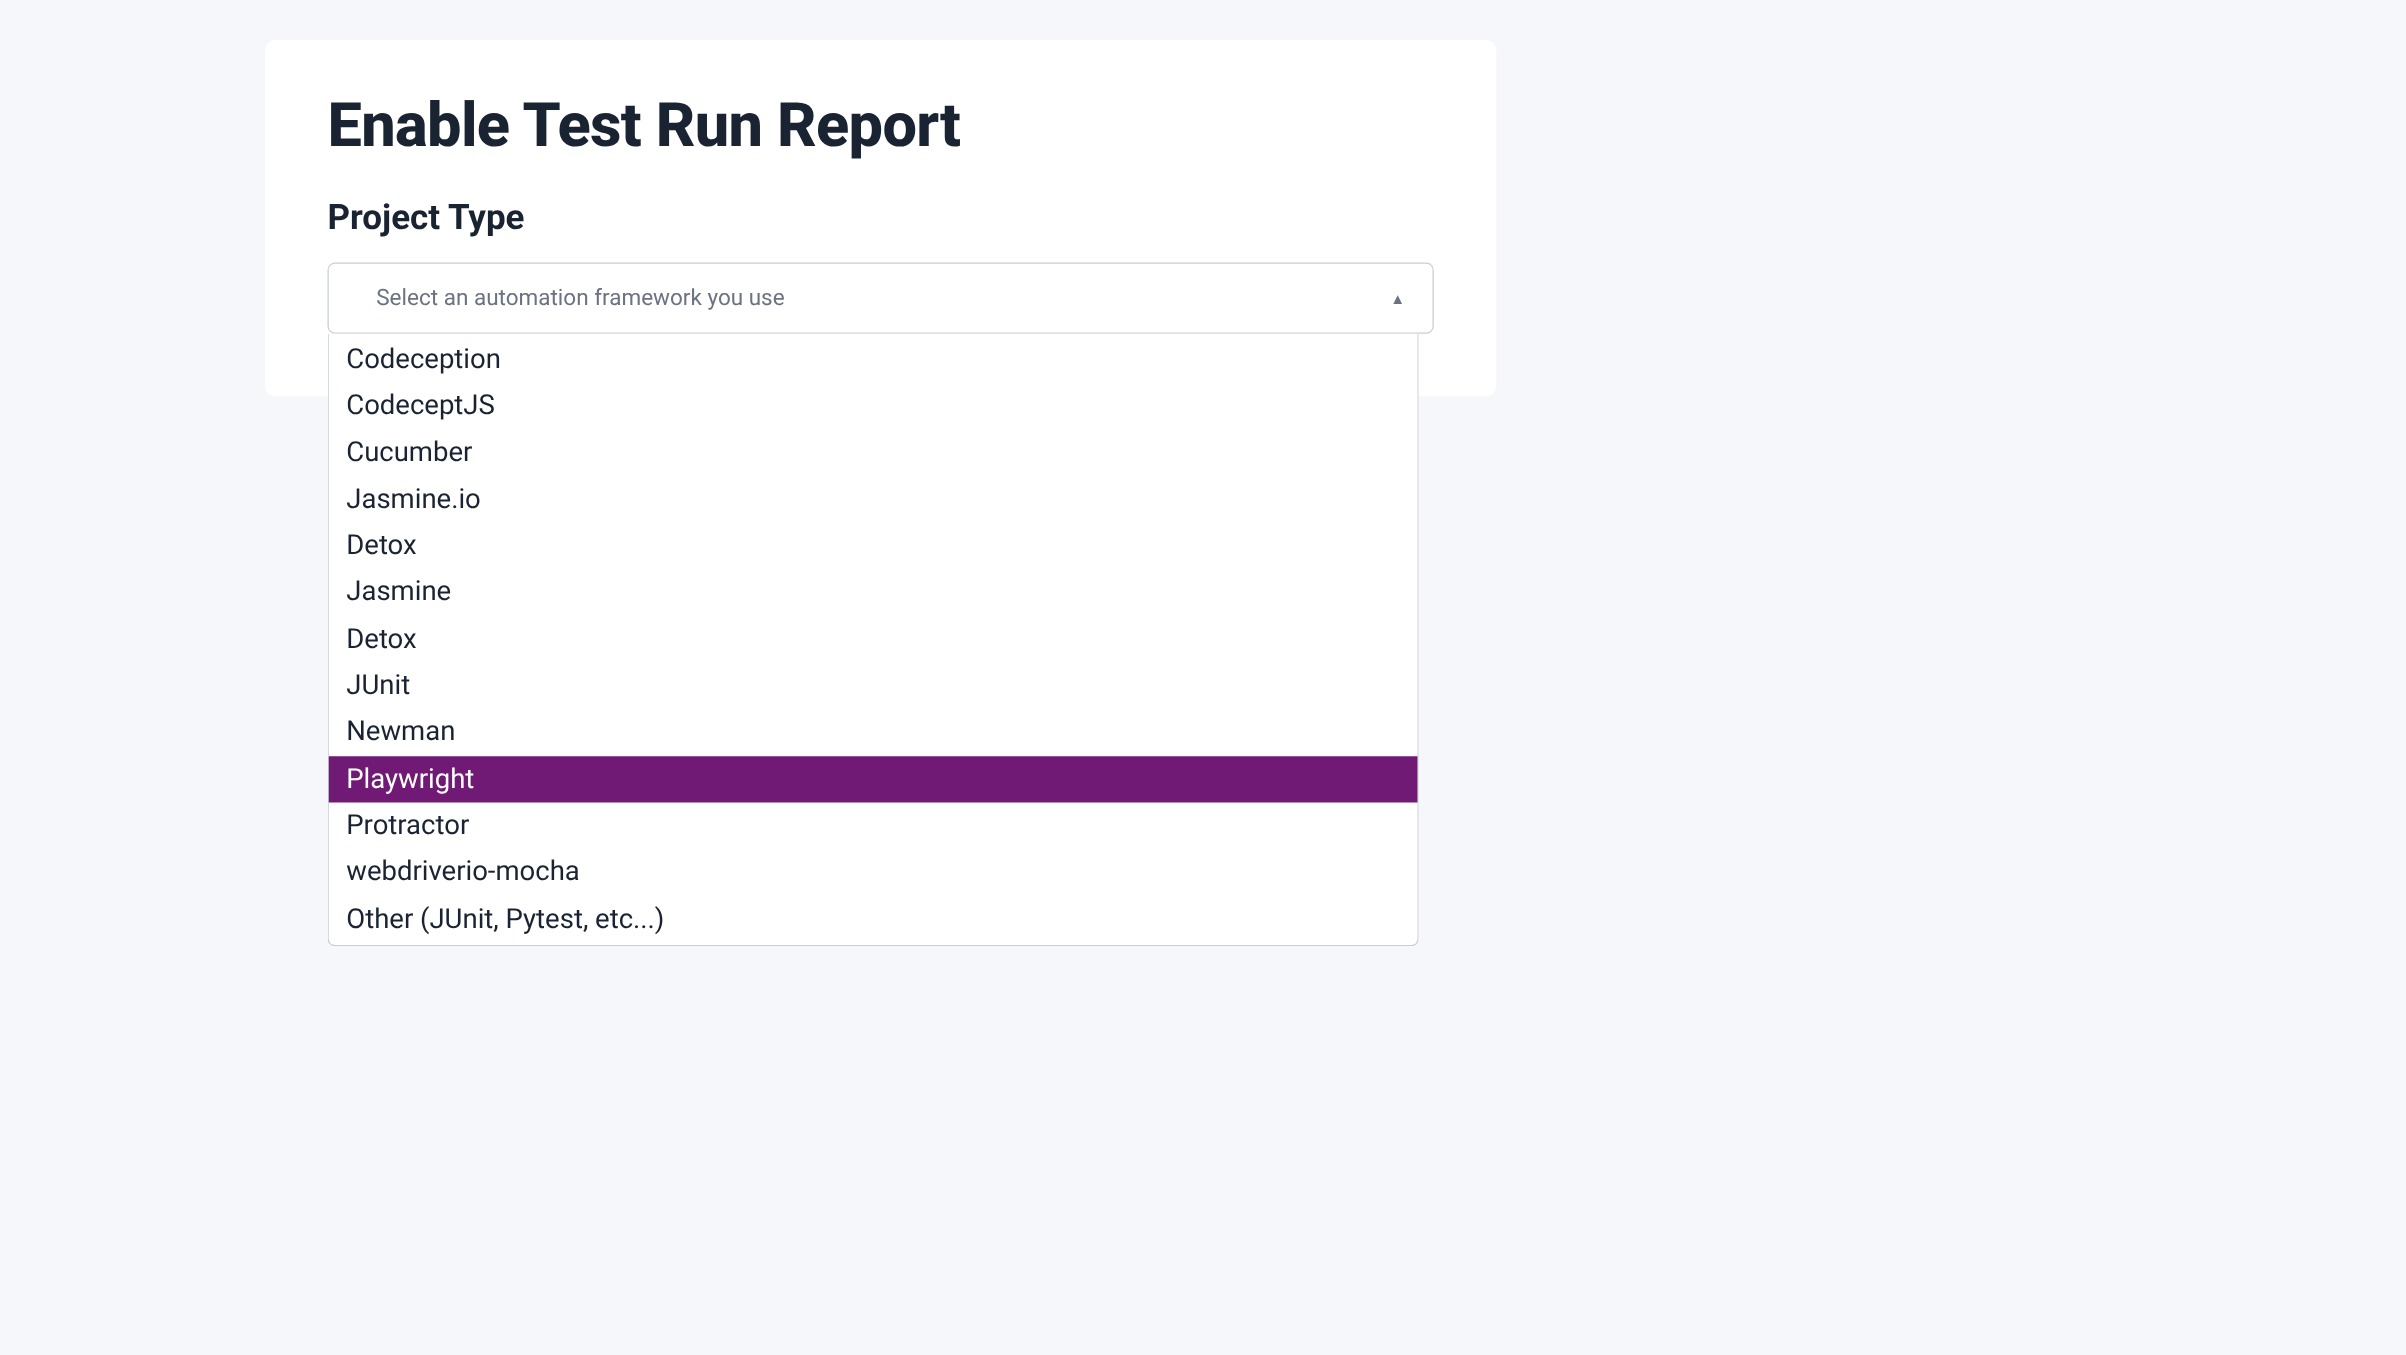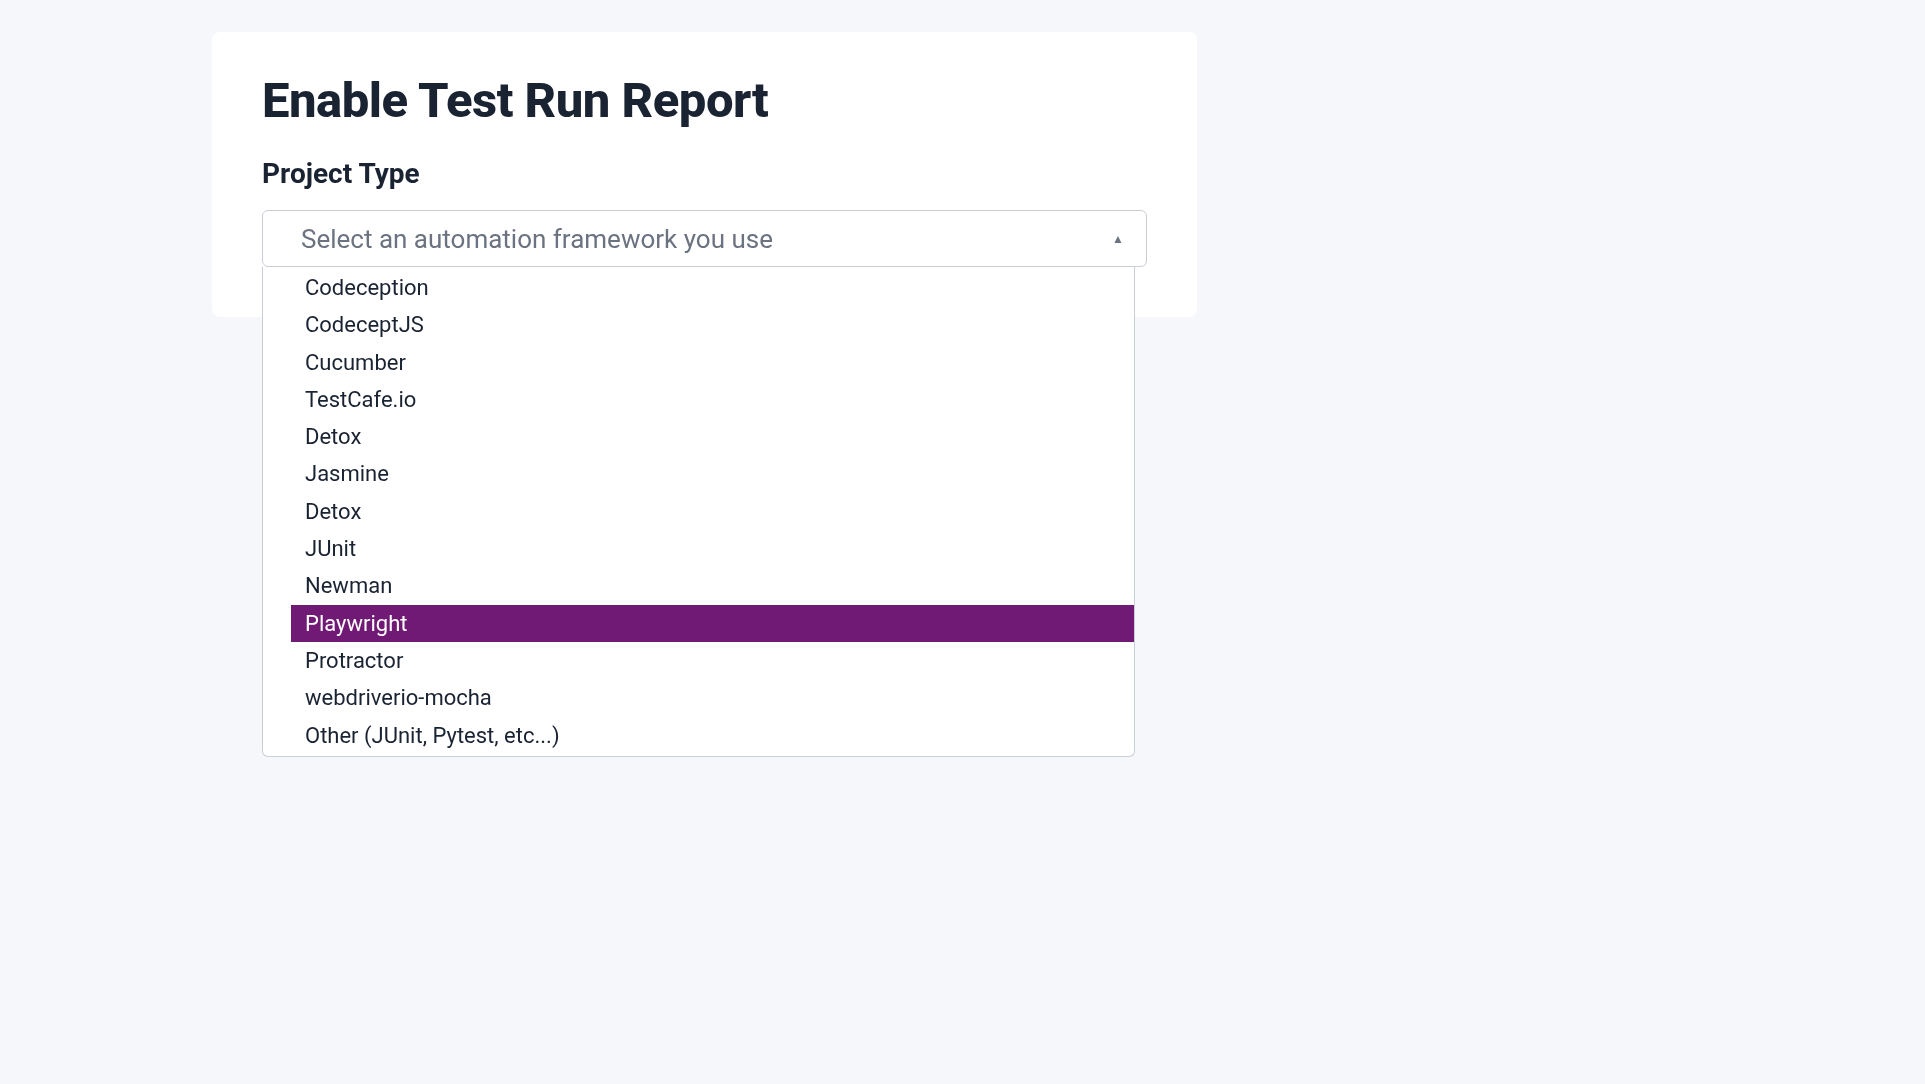--- a/index.html
+++ b/index.html
@@ -45,21 +45,21 @@
       border: 1px solid #c9ced6;
       border-radius: 6px;
       background-color: #ffffff;
       display: flex;
       align-items: center;
       padding: 0 38px;
       cursor: pointer;
       position: relative;
     }
     .select-placeholder {
-      font-size: 26px;
+      font-size: 18px;
       color: #6b7280;
       font-weight: 400;
     }
     .select-arrow {
       position: absolute;
       right: 22px;
       top: 50%;
       transform: translateY(-50%);
       color: #6b7280;
       font-size: 12px;
@@ -67,21 +67,20 @@
     .dropdown {
       position: absolute;
       top: 100%;
       left: 0;
       right: 12px;
       background-color: #ffffff;
       border: 1px solid #c9ced6;
       border-top: none;
       border-radius: 0 0 6px 6px;
       z-index: 10;
-      padding-left: 28px;
     }
     .dropdown-item {
       padding: 6px 14px;
       font-size: 22px;
       color: #1a2332;
       cursor: pointer;
       line-height: 1.15;
     }
     .dropdown-item.highlighted {
       background-color: #701a75;
@@ -103,21 +102,21 @@
   <div class="select-wrapper">
     <div class="select-box">
       <span class="select-placeholder">Select an automation framework you use</span>
       <span class="select-arrow">▲</span>
     </div>
     <div class="dropdown" id="dropdown-list">
 
     <div class="dropdown-item">Codeception</div>
         <div class="dropdown-item">CodeceptJS</div>
         <div class="dropdown-item">Cucumber</div>
-        <div class="dropdown-item">TestCafe.io</div>
+        <div class="dropdown-item">Jasmine.io</div>
         <div class="dropdown-item">Detox</div>
         <div class="dropdown-item">Jasmine</div>
         <div class="dropdown-item">Detox</div>
         <div class="dropdown-item">JUnit</div>
         <div class="dropdown-item">Newman</div>
         <div class="dropdown-item highlighted">Playwright</div>
         <div class="dropdown-item">Protractor</div>
         <div class="dropdown-item">webdriverio-mocha</div>
         <div class="dropdown-item">Other (JUnit, Pytest, etc...)</div>
       </div>

